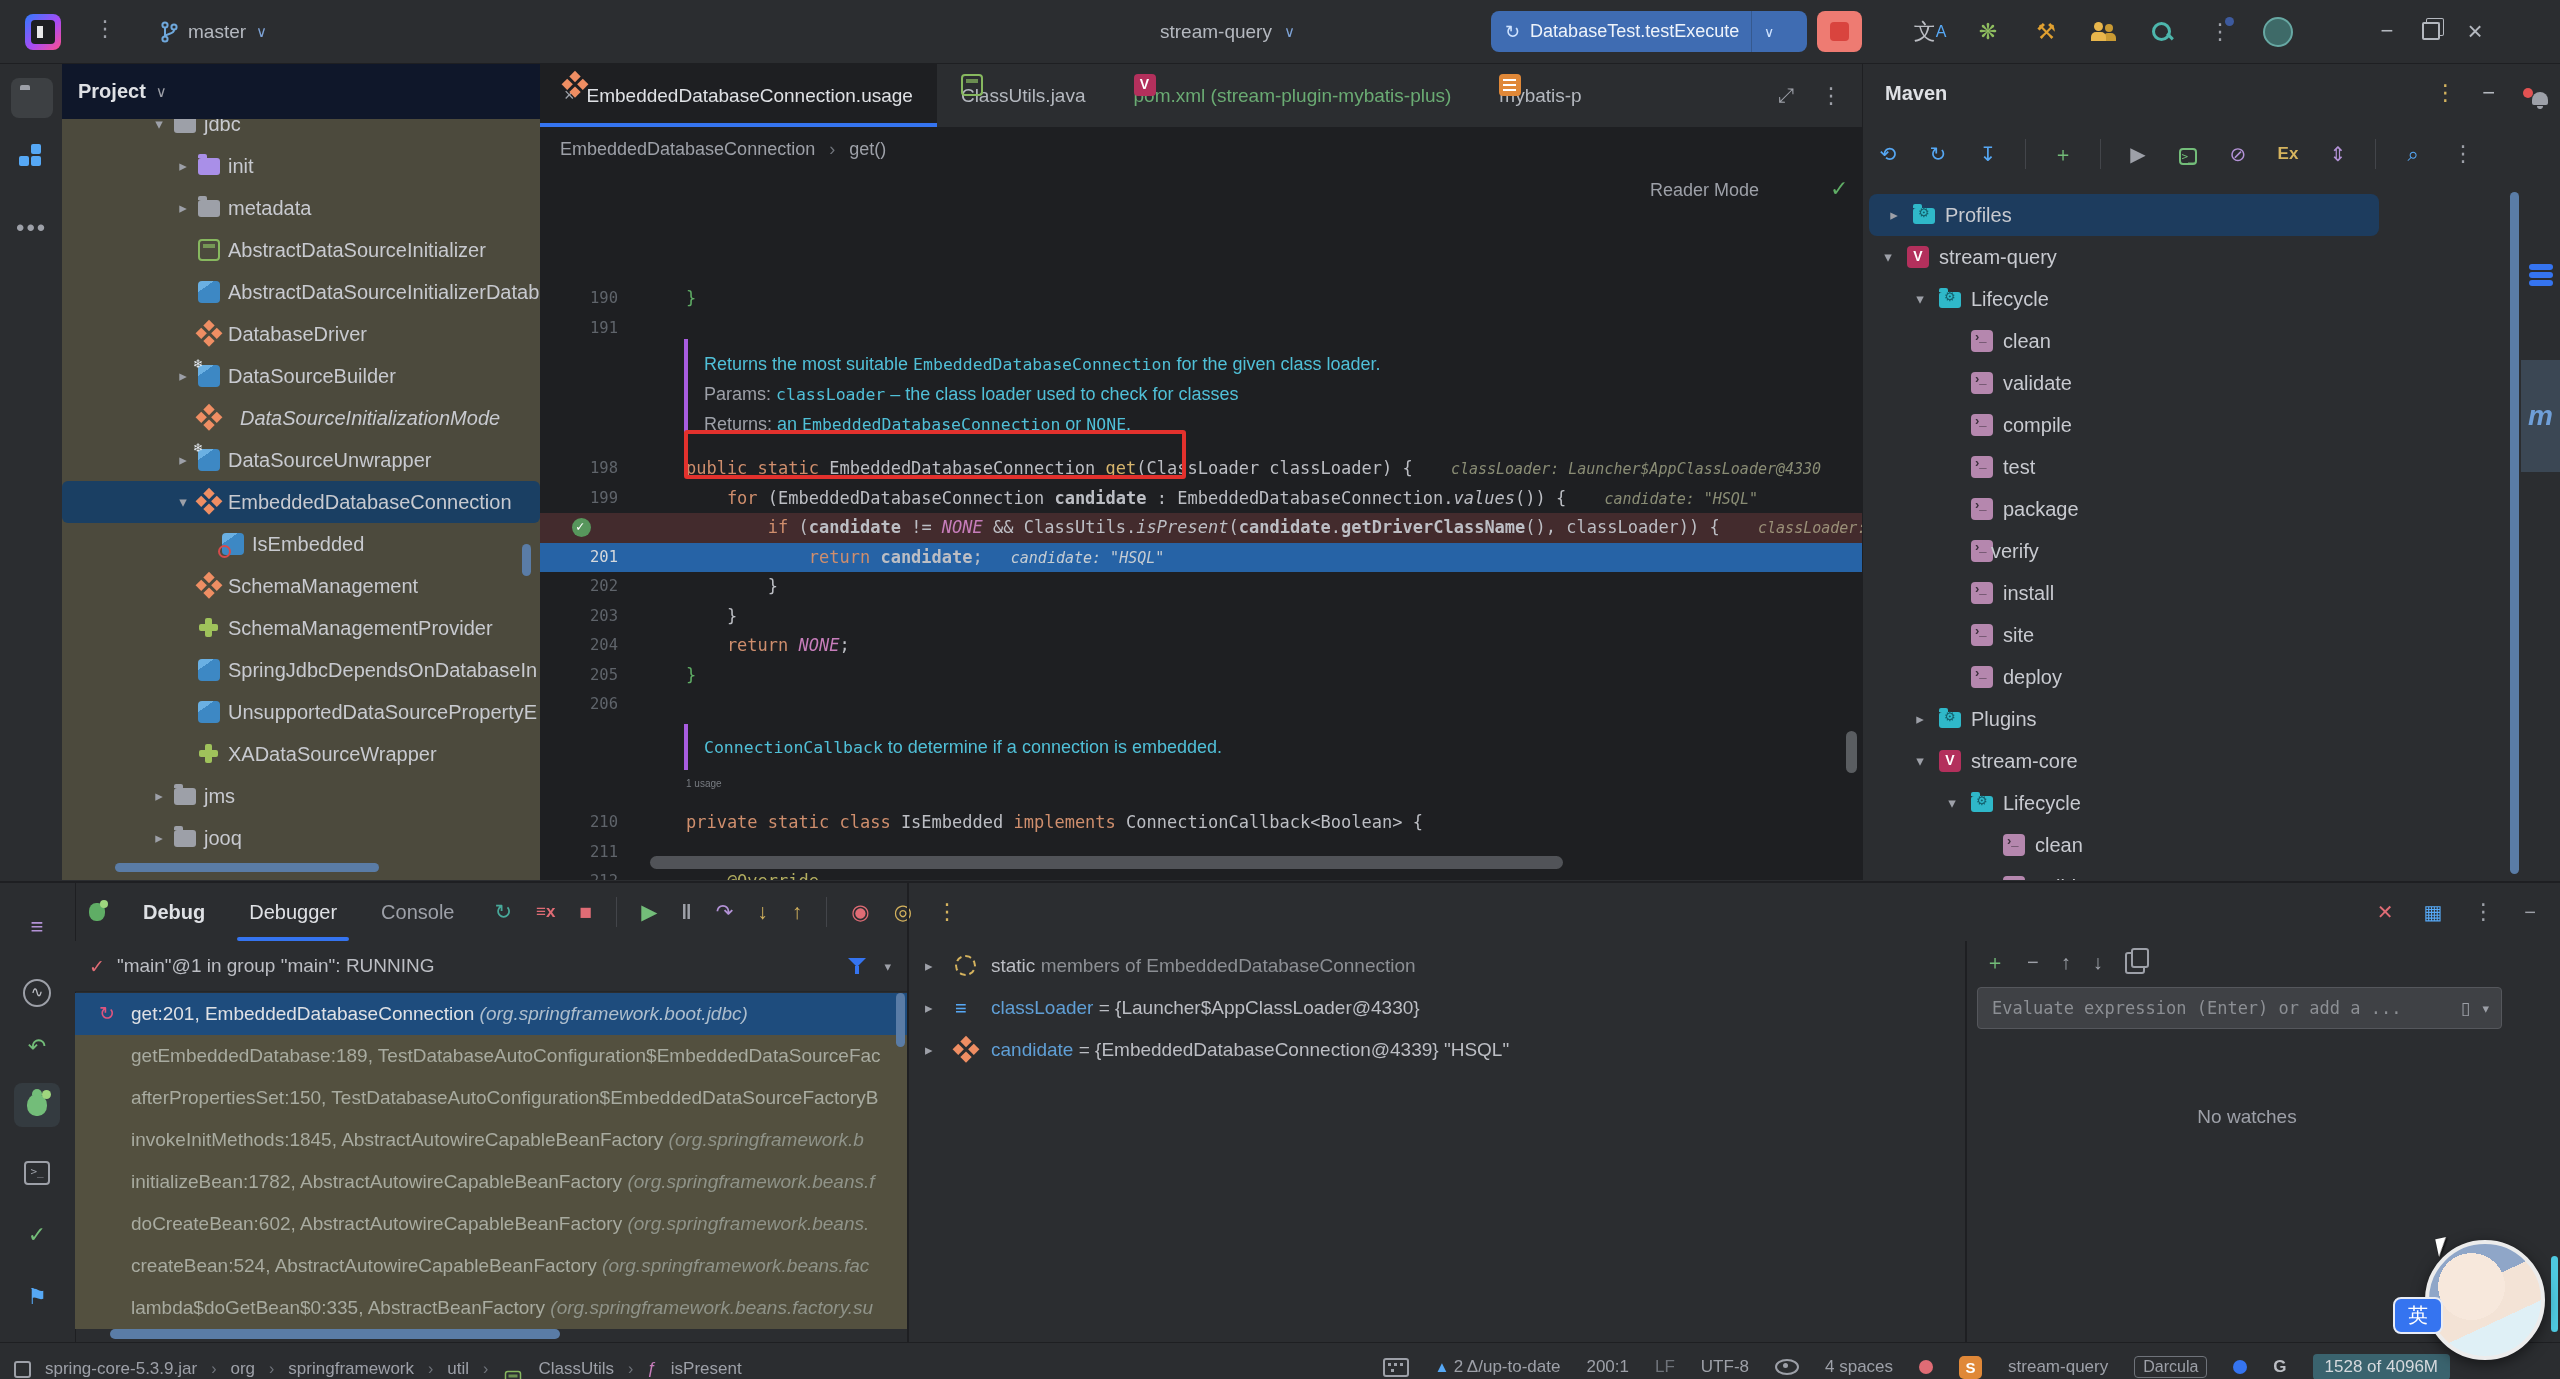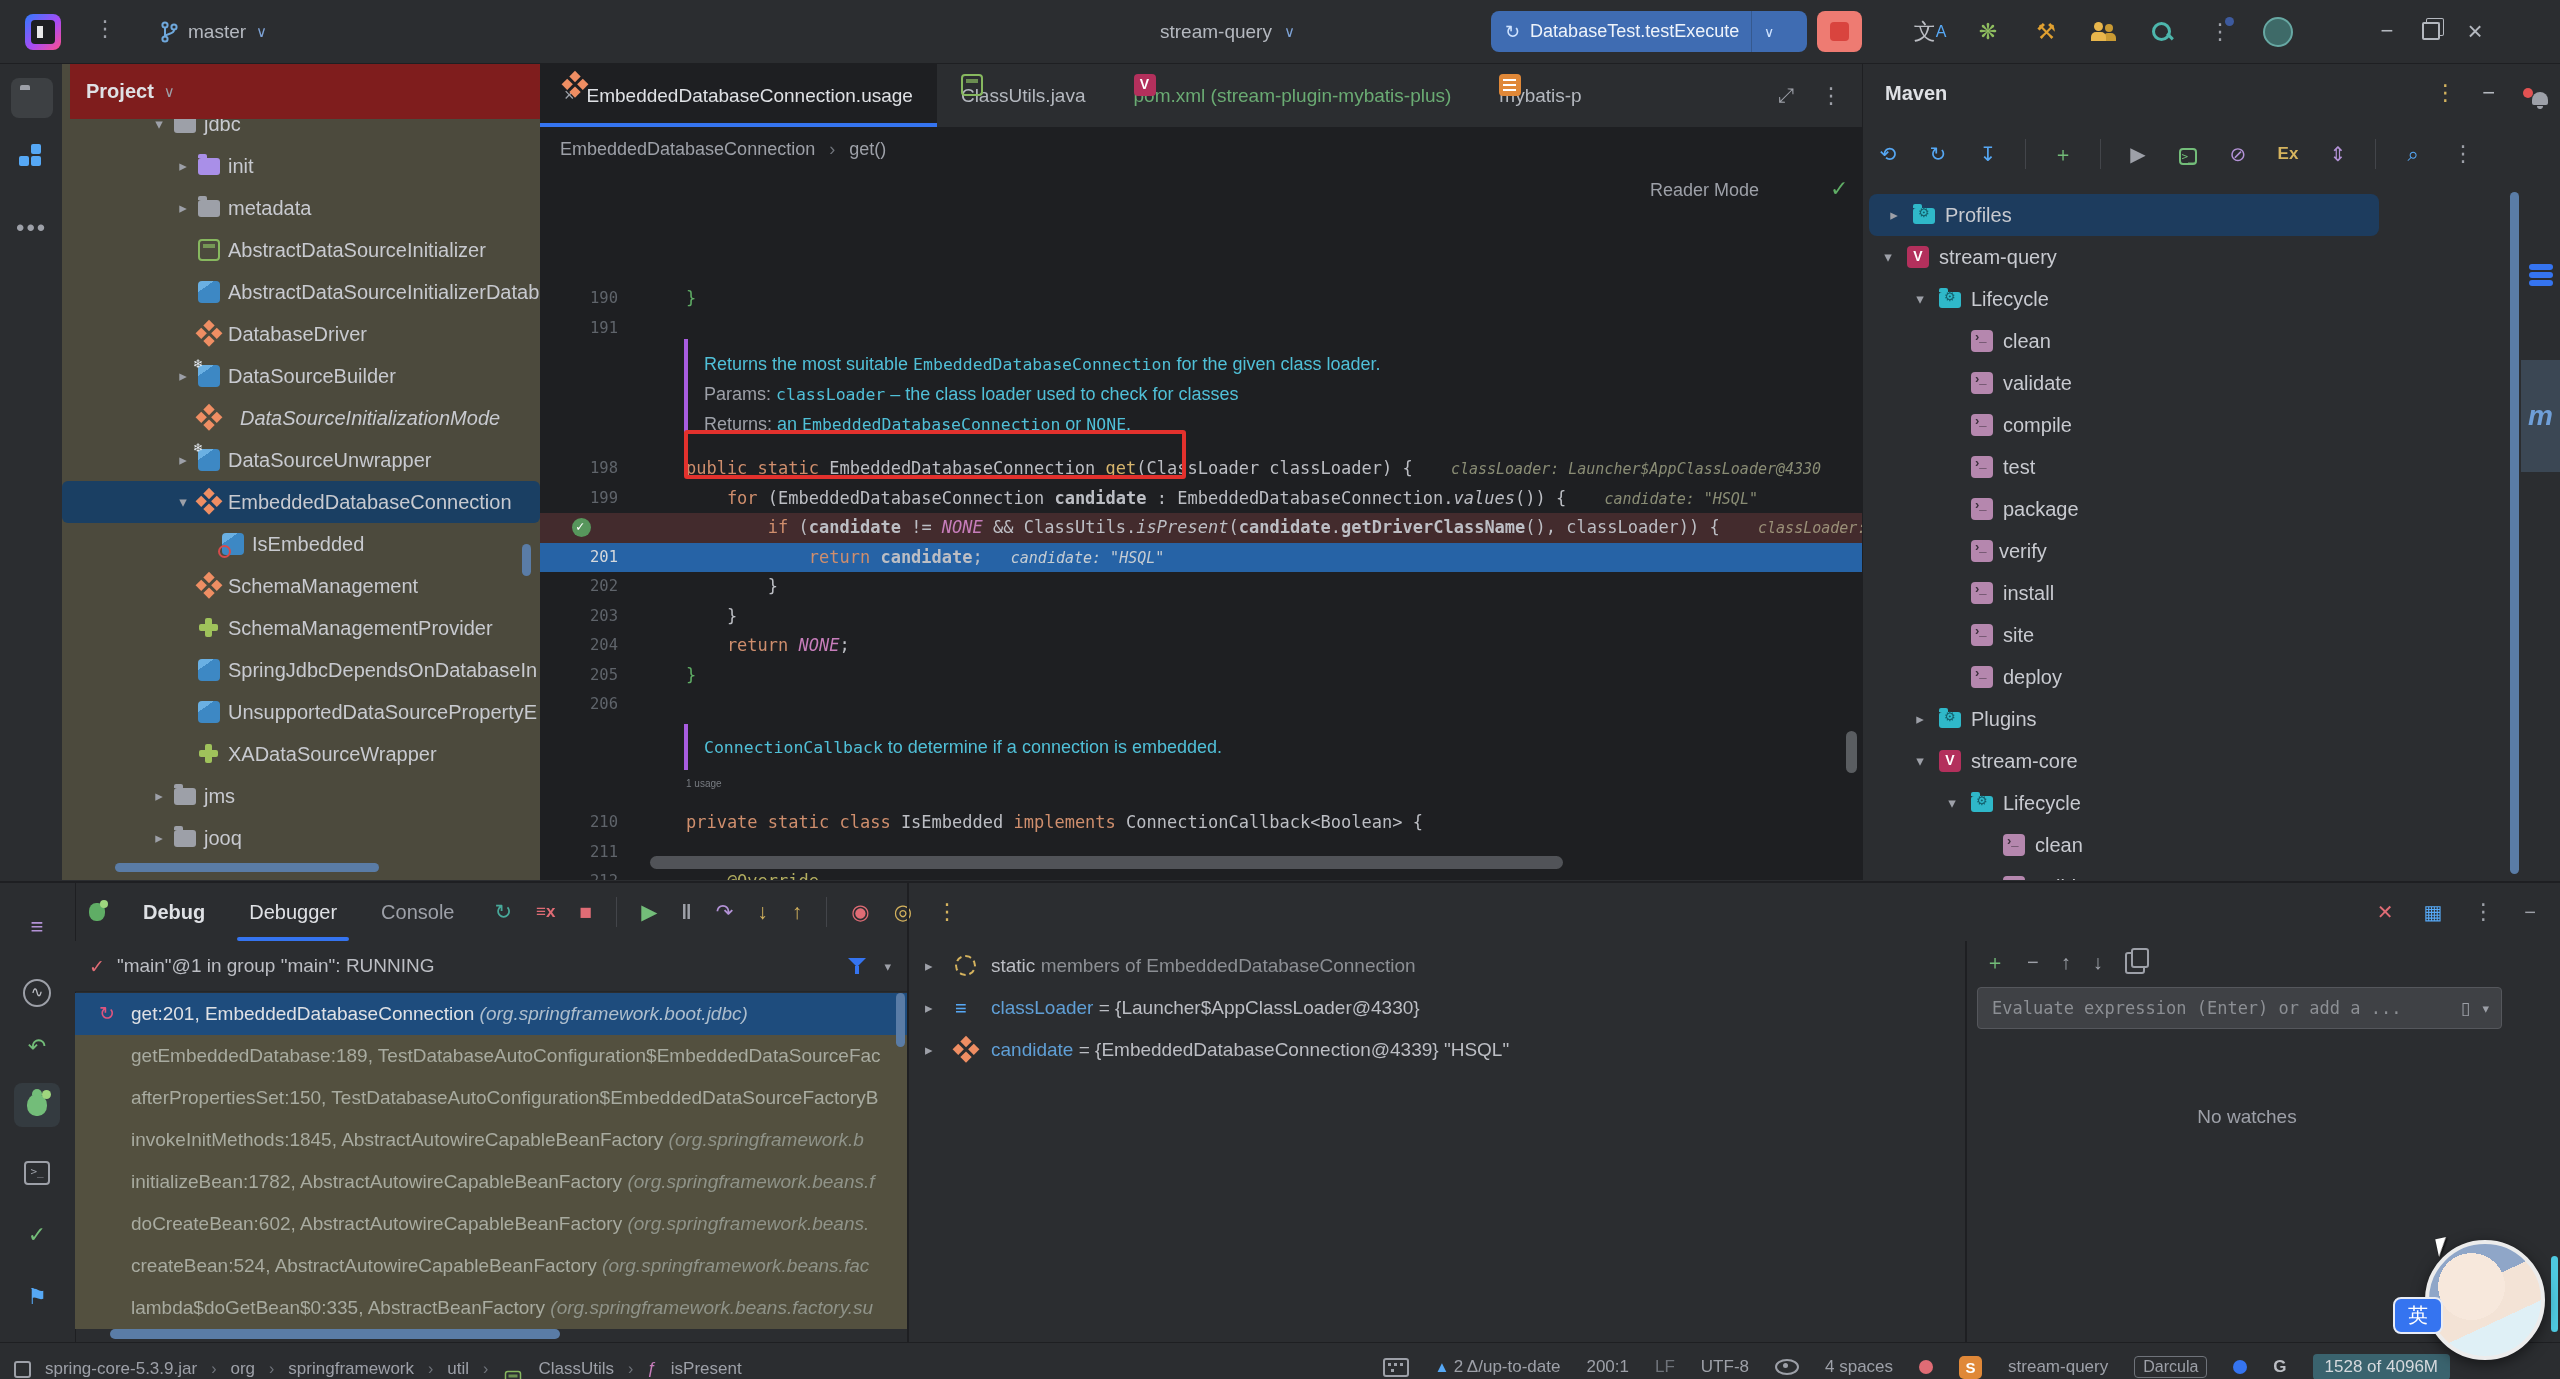--- a/index.html
+++ b/index.html
@@ -43,21 +43,21 @@
   #activitybar{left:0;top:64px;width:62px;height:816px;background:#2b2d30;border-right:1px solid #1e1f22;}
   .act-hl{left:11px;top:14px;width:42px;height:40px;background:#3d4043;border-radius:8px;}
   .folder-ic{position:relative;width:24px;height:18px;background:#9da0a8;border-radius:2px;}
   .folder-ic::before{content:"";position:absolute;left:0;top:-4px;width:10px;height:5px;background:#9da0a8;border-radius:2px 2px 0 0;}
   .sq3{position:relative;width:24px;height:24px;}
   .sq3 i{position:absolute;width:10px;height:10px;background:#56a8f5;border-radius:2px;}
   .dots3{color:#9da0a8;font-size:24px;letter-spacing:2px;}
 
   
   #project{left:62px;top:64px;width:478px;height:816px;background:#4c4a3d;border-right:1px solid #1e1f22;overflow:hidden;}
-  #project-header{left:8px;top:0;width:478px;height:55px;background:#7f1d1d;display:flex;align-items:center;}
+  #project-header{left:0;top:0;width:478px;height:55px;background:#0f172a;display:flex;align-items:center;}
   #project-title{margin-left:16px;font-size:20px;font-weight:bold;color:#dfe1e5;}
   #project-header .chev-dn{margin-left:10px;color:#9da0a8;}
   .prow{position:absolute;left:0;width:478px;height:42px;}
   .prow.sel{background:#1a3f63;border-radius:6px;}
   .chev{position:absolute;top:0;width:22px;height:42px;color:#9da0a8;font-size:15px;line-height:42px;text-align:center;}
   .chev::before{content:"▸";}
   .chev.down::before{content:"▾";}
   .tic{position:absolute;top:10px;width:22px;height:22px;}
   .tlabel{position:absolute;top:0;line-height:42px;font-size:20px;color:#c8cad0;white-space:nowrap;}
   
@@ -515,21 +515,21 @@
         <div class="mrow" style="position: absolute; top: 382px;">
           <span class="tic ic-goal" style="left: 108px;"></span>
           <span class="mlabel" style="left: 140px;">test</span>
         </div>
         <div class="mrow" style="position: absolute; top: 424px;">
           <span class="tic ic-goal" style="left: 108px;"></span>
           <span class="mlabel" style="left: 140px;">package</span>
         </div>
         <div class="mrow" style="position: absolute; top: 466px;">
           <span class="tic ic-goal" style="left: 108px;"></span>
-          <span class="mlabel" style="left: 136px;">verify</span>
+          <span class="mlabel" style="left: 128px;">verify</span>
         </div>
         <div class="mrow" style="position: absolute; top: 508px;">
           <span class="tic ic-goal" style="left: 108px;"></span>
           <span class="mlabel" style="left: 140px;">install</span>
         </div>
         <div class="mrow" style="position: absolute; top: 550px;">
           <span class="tic ic-goal" style="left: 108px;"></span>
           <span class="mlabel" style="left: 140px;">site</span>
         </div>
         <div class="mrow" style="position: absolute; top: 592px;">

